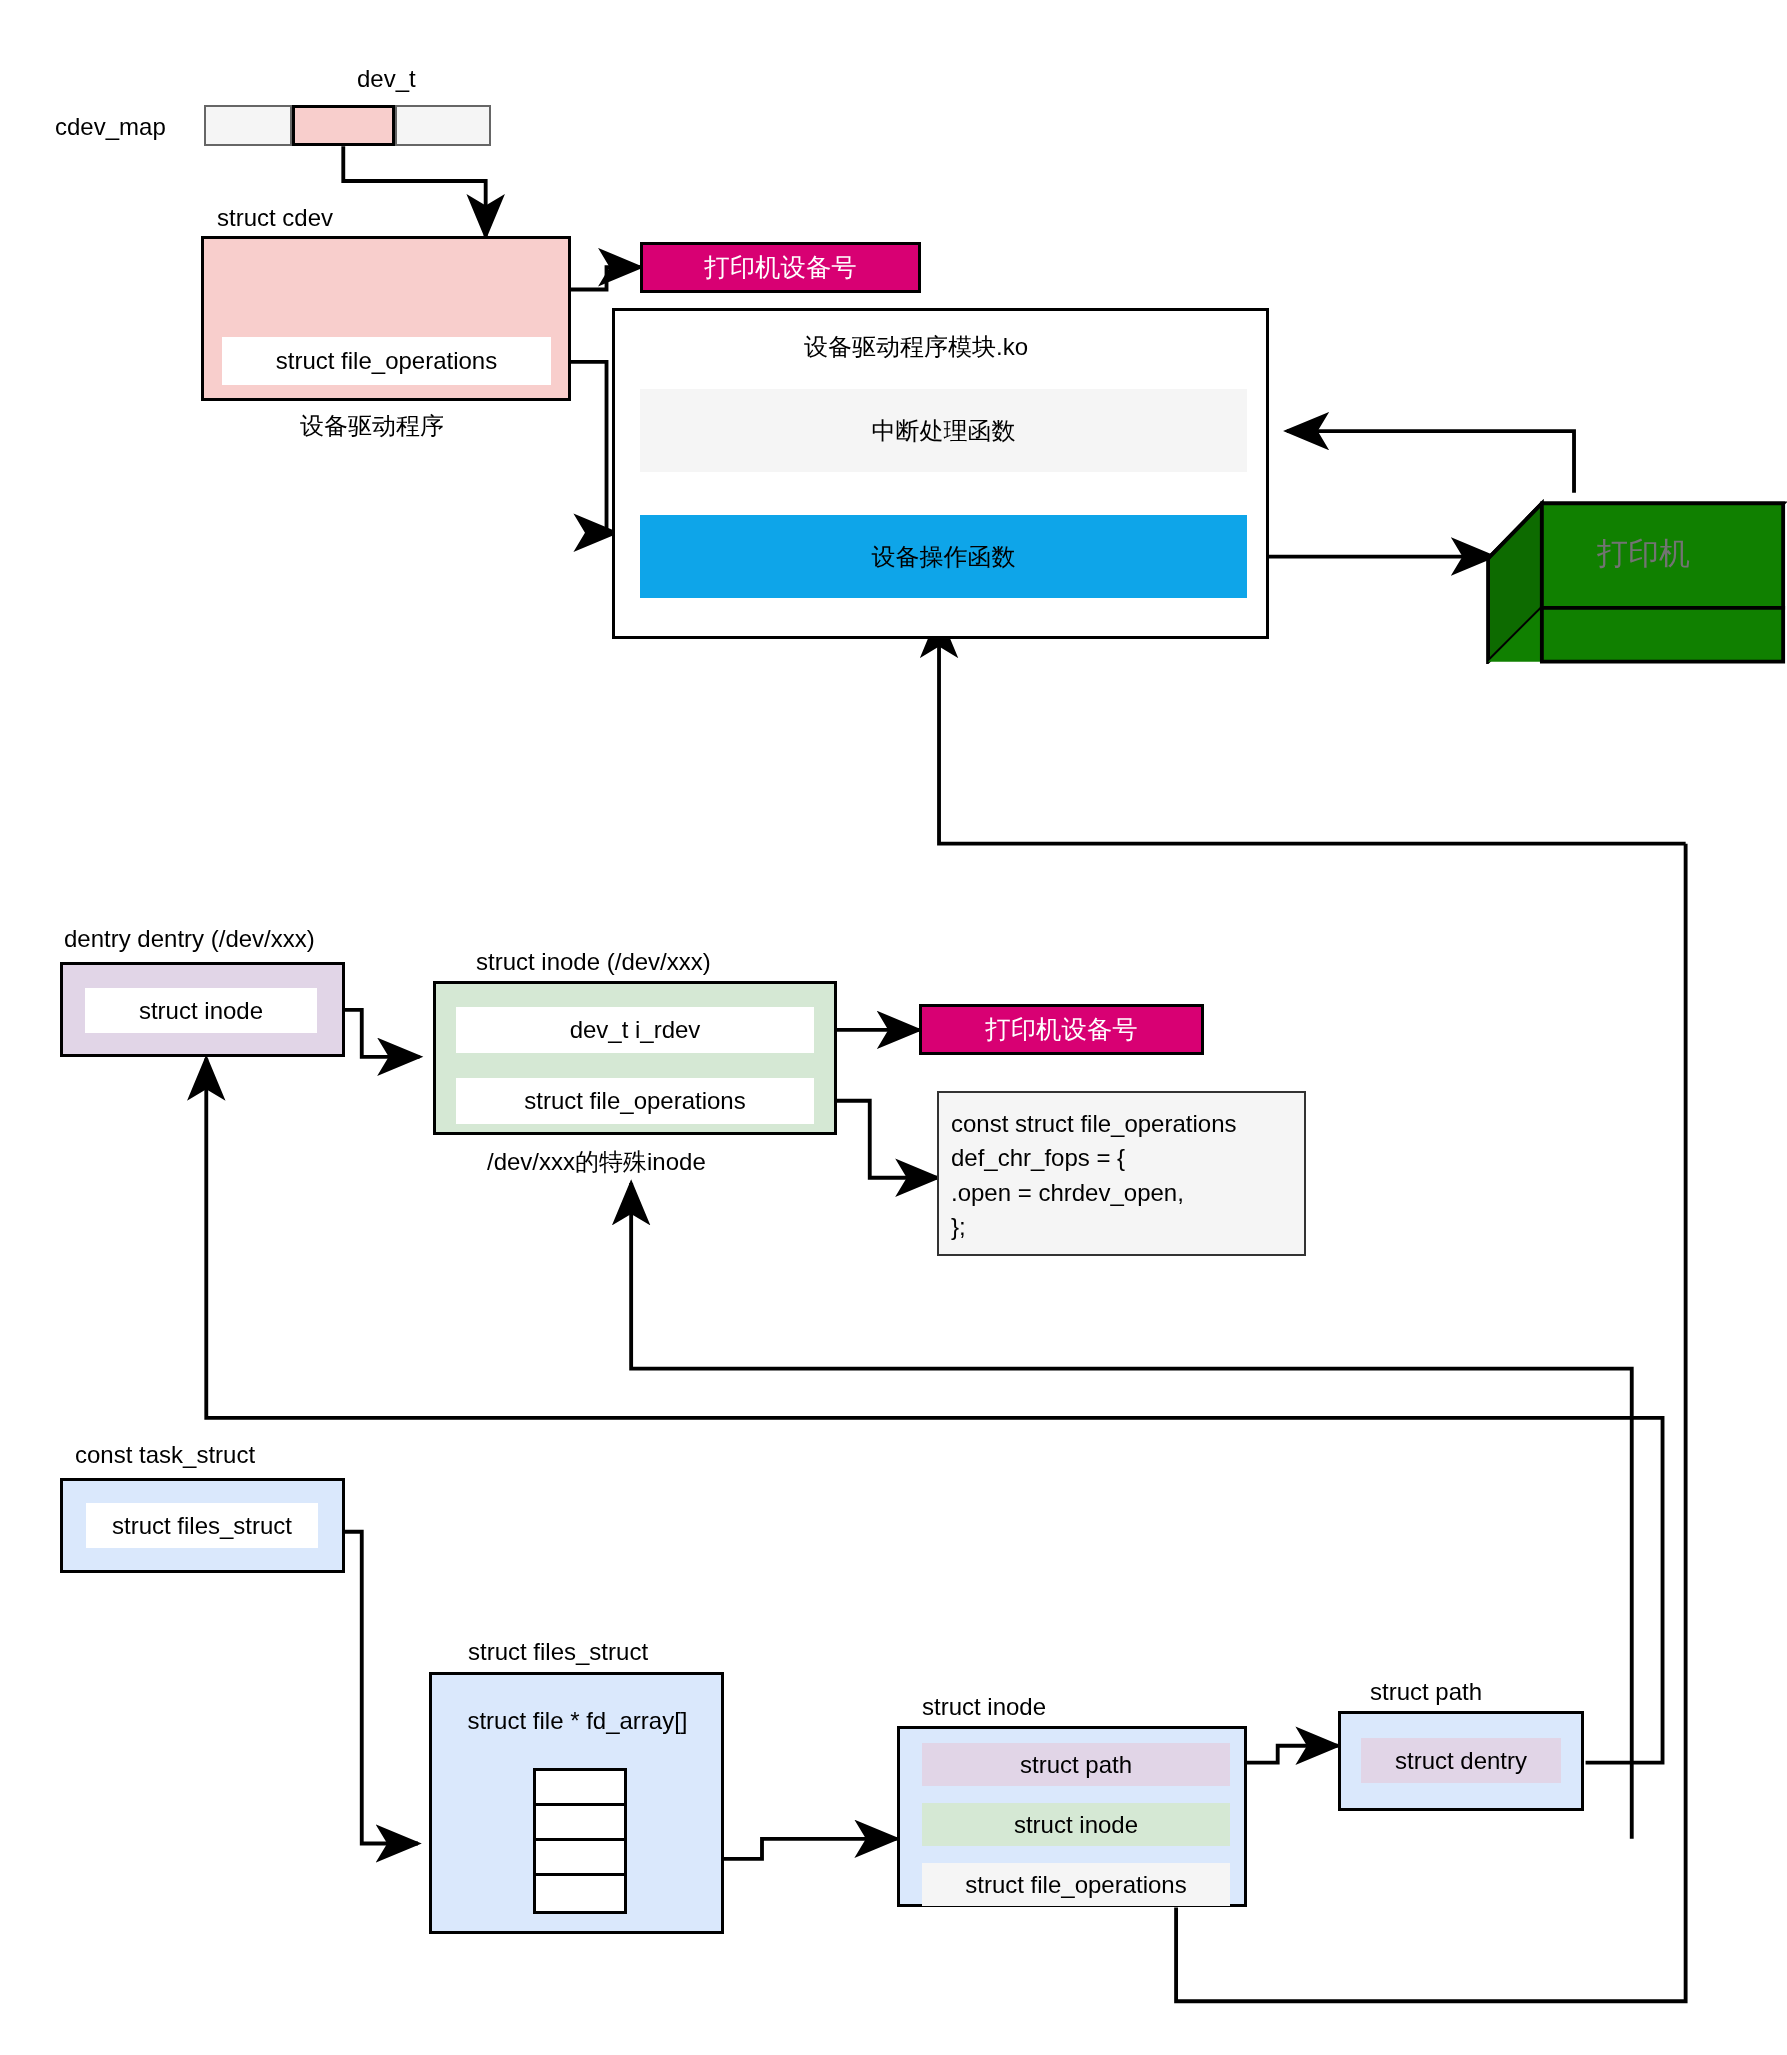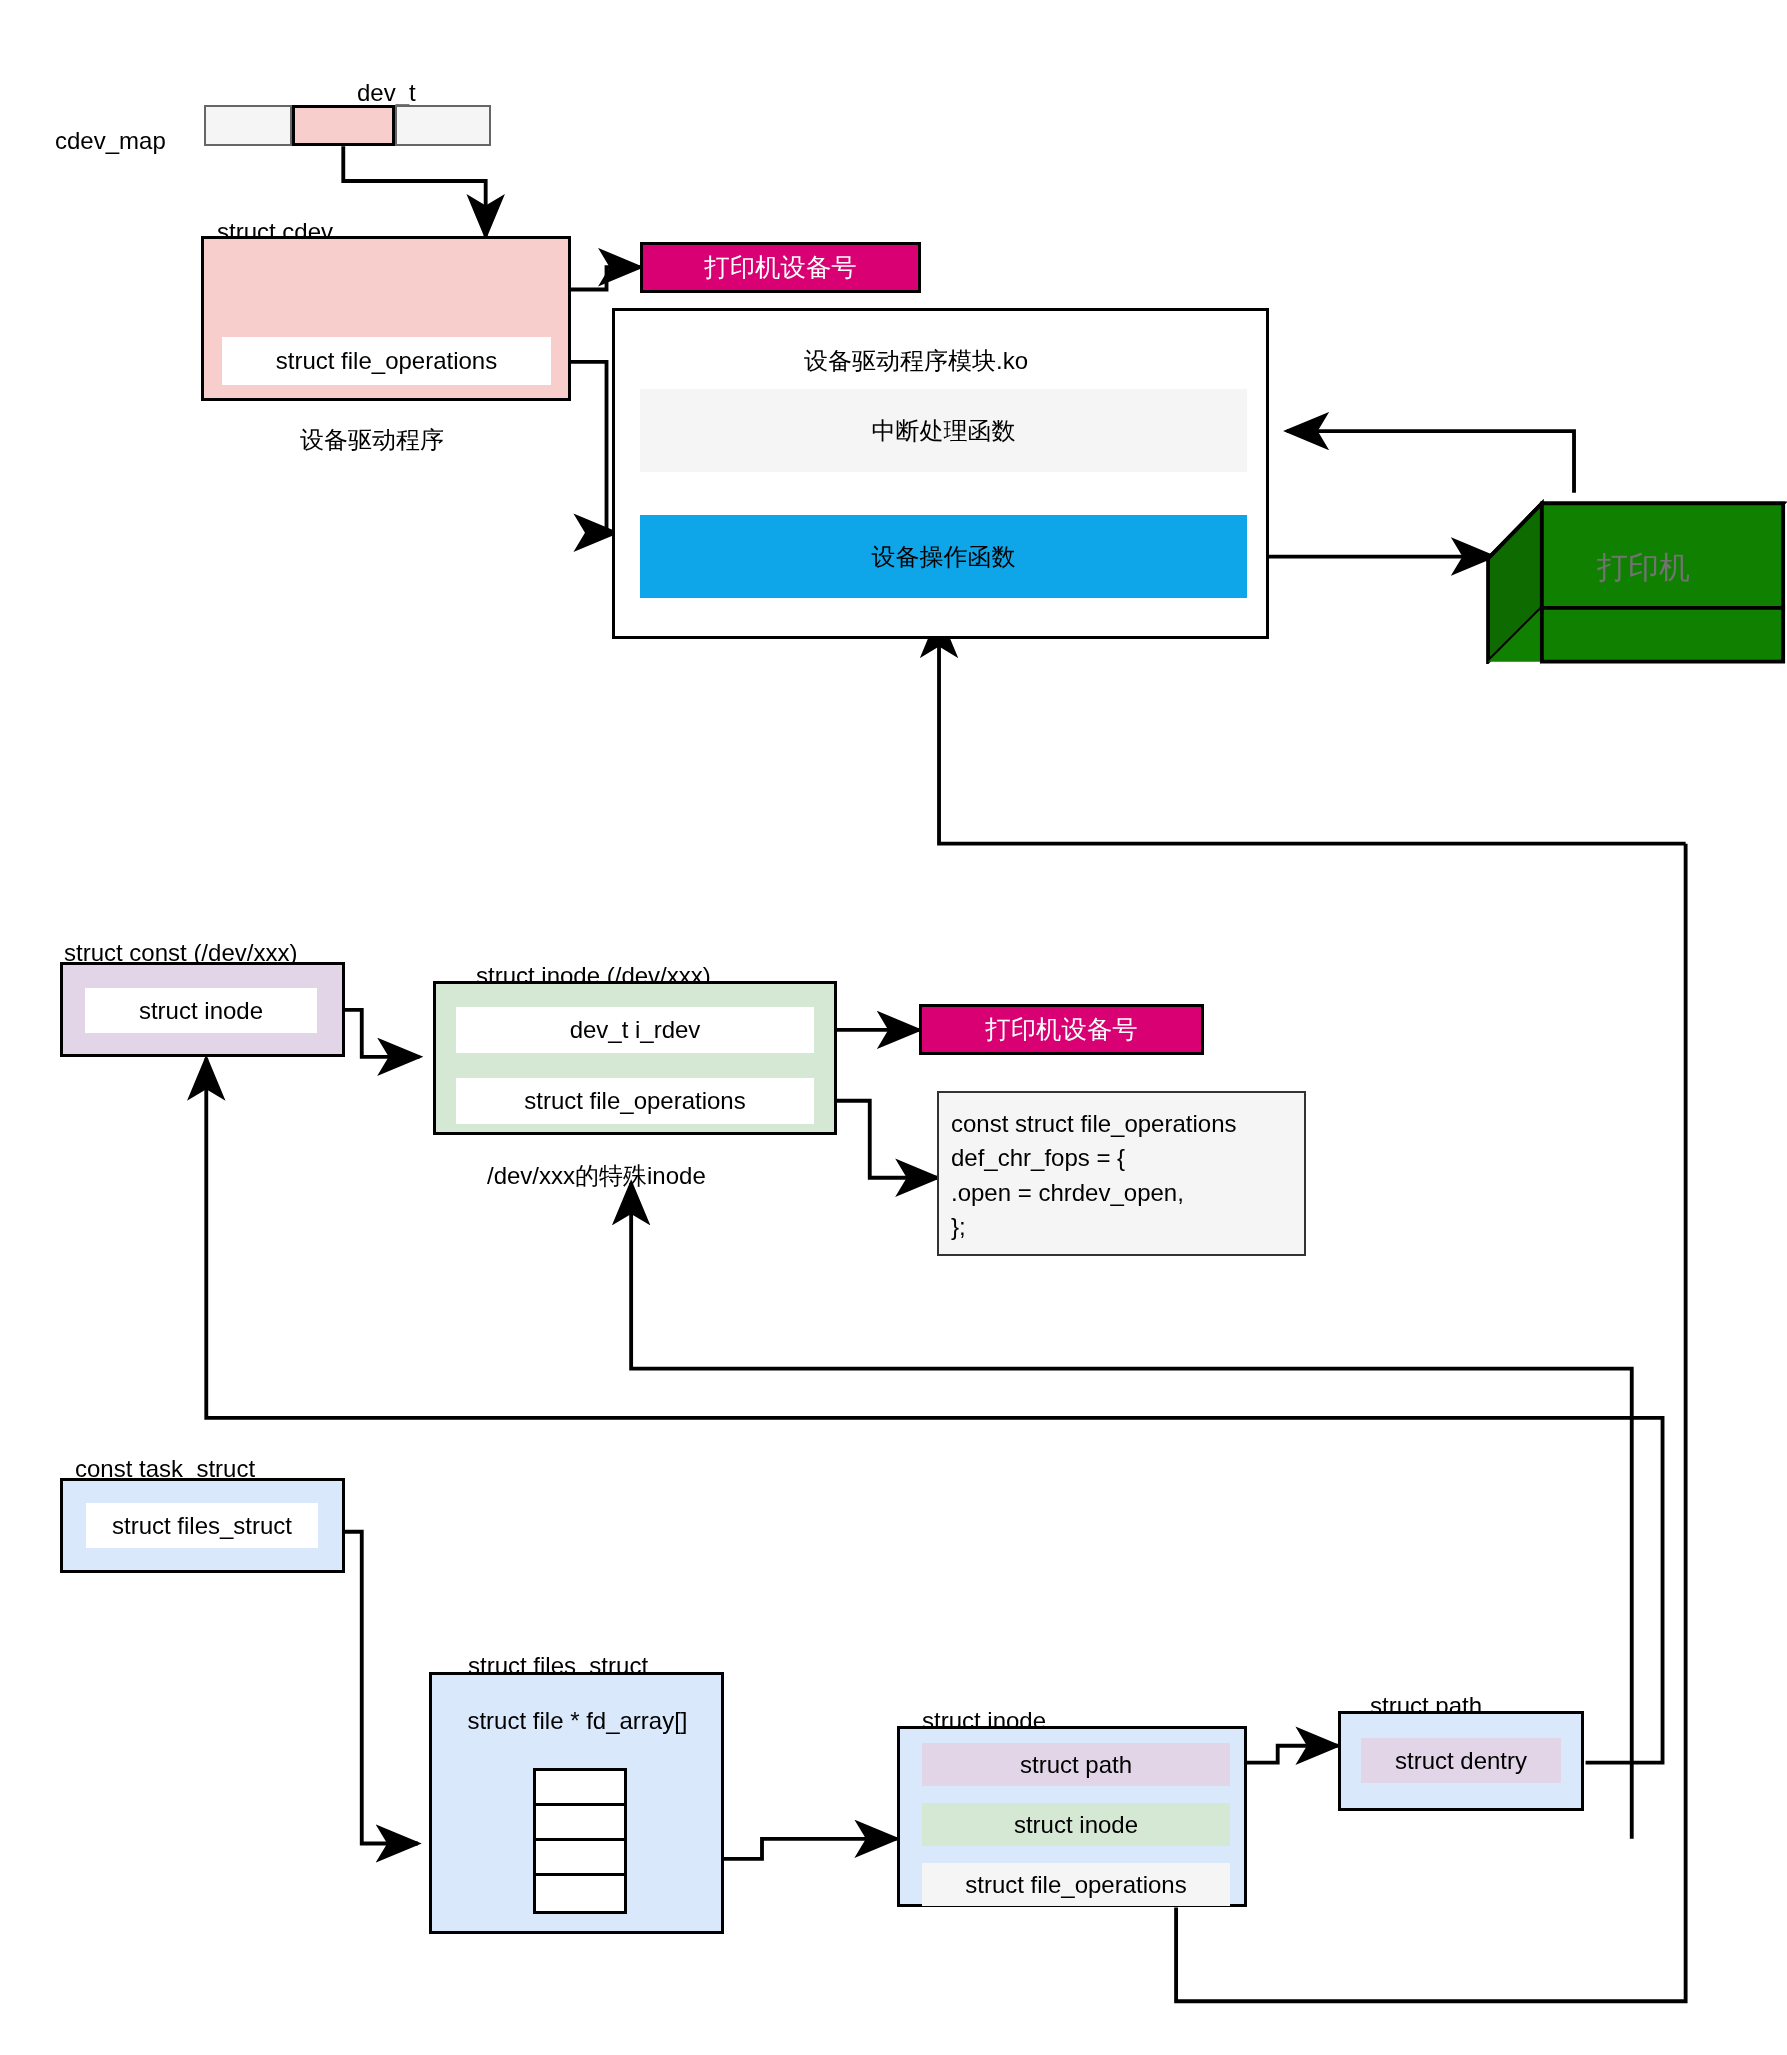--- a/index.html
+++ b/index.html
@@ -2,21 +2,21 @@
 <html style="font-size:12.3px"><head>
 <meta charset="utf-8">
 <style>
   html,body{margin:0;padding:0;background:#ffffff;}
   body{
     font-family:"Liberation Sans","DejaVu Sans",sans-serif;
     width:1788px;height:2056px;position:relative;overflow:hidden;
     -webkit-font-smoothing:antialiased;
   }
   #stage{position:absolute;left:0;top:0;width:1788px;height:2056px;}
-  .lbl{position:absolute;color:#000;font-size:24px;line-height:1.15;white-space:nowrap;margin-top:14px;}
+  .lbl{position:absolute;color:#000;font-size:24px;line-height:1.15;white-space:nowrap;}
   .box{position:absolute;box-sizing:border-box;border:3.1px solid #000;}
   .inner{position:absolute;box-sizing:border-box;display:flex;align-items:center;justify-content:center;
          font-size:24px;color:#000;text-align:center;}
   .ctr{display:flex;align-items:center;justify-content:center;text-align:left;}
   svg.wires{position:absolute;left:0;top:0;width:1788px;height:2056px;pointer-events:none;}
 </style>
 </head>
 <body>
 
 <div id="stage">
@@ -84,21 +84,21 @@
     <svg width="302" height="196" viewBox="0 0 393 255">
       <polygon points="4,118 74,46 388,46 318,118" fill="#108000" stroke="#000" stroke-width="5"></polygon>
       <polygon points="4,118 74,46 74,182 4,252" fill="#0d6b00" stroke="#000" stroke-width="5"></polygon>
       <polygon points="74,46 388,46 388,182 74,182" fill="#108000" stroke="#000" stroke-width="5"></polygon>
       <polygon points="4,252 74,182 388,182 318,252" fill="#108000" stroke="none"></polygon>
       <polygon points="74,182 388,182 388,252 74,252" fill="#108000" stroke="#000" stroke-width="5"></polygon>
     </svg>
     <div class="lbl" style="left:112px;top:68px;color:#737373;font-size:31px;">打印机</div>
   </div>
 
-  <div class="lbl" style="left:64px;top:925px;">struct const (/dev/xxx)</div>
+  <div class="lbl" style="left:64px;top:925px;">dentry dentry (/dev/xxx)</div>
   <div class="box" style="left:60px;top:962px;width:285px;height:95px;background:#e1d5e7;"></div>
   <div class="inner" style="left:85px;top:988px;width:232px;height:45px;background:#ffffff;">struct inode</div>
 
   <div class="lbl" style="left:476px;top:948px;">struct inode (/dev/xxx)</div>
   <div class="box" style="left:433px;top:981px;width:404px;height:154px;background:#d5e8d4;"></div>
   <div class="inner" style="left:456px;top:1007px;width:358px;height:46px;background:#ffffff;">dev_t i_rdev</div>
   <div class="inner" style="left:456px;top:1078px;width:358px;height:46px;background:#ffffff;">struct file_operations</div>
   <div class="lbl" style="left:487px;top:1148px;">/dev/xxx的特殊inode</div>
 
   <div class="box ctr" style="left:919px;top:1004px;width:285px;height:51px;background:#d80073;color:#ffffff;font-size:25.4px;">打印机设备号</div>

